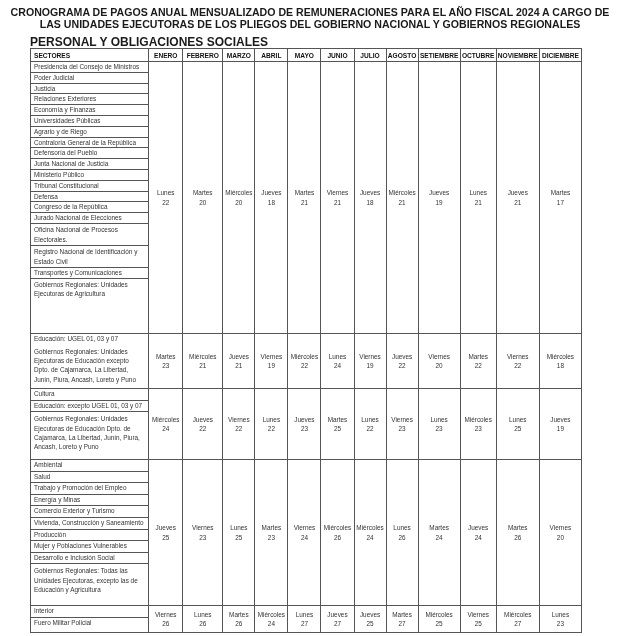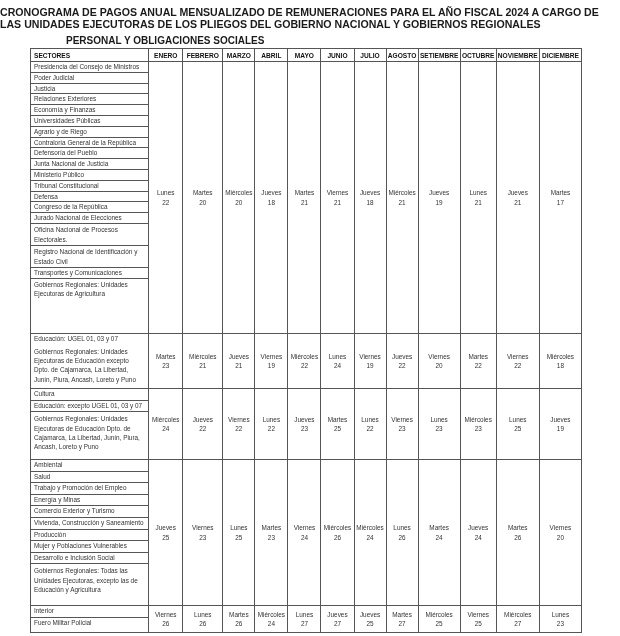--- a/index.html
+++ b/index.html
@@ -1,20 +1,20 @@
 <!DOCTYPE html>
 <html><head>
 <meta charset="utf-8">
 <style>
   html, body { margin: 0; padding: 0; background: #ffffff; }
   body { width: 620px; height: 636px; position: relative; overflow: hidden;
          font-family: "Liberation Sans", sans-serif; color: #222; }
-  .title { position: absolute; left: 0; top: 6px; width: 620px; 
+  .title { position: absolute; left: 0; top: 6px; width: 620px; text-align: center;
            font-weight: bold; font-size: 10.6px; line-height: 12px; color: #1a1a1a; }
-  .subtitle { position: absolute; left: 30px; top: 35px; font-weight: bold; font-size: 10px; color: #1a1a1a; margin-left: 36px; }
+  .subtitle { position: absolute; left: 30px; top: 35px; font-weight: bold; font-size: 12px; color: #1a1a1a; }
   table.sched { position: absolute; left: 30px; top: 48px; border-collapse: collapse;
                 table-layout: fixed; width: 552px; }
   table.sched td, table.sched th { border: 1px solid #555; padding: 0; font-size: 6.4px; color: #333; }
   table.sched th { font-weight: bold; height: 12px; text-align: center; font-size: 6.6px; color: #111; }
   table.sched th.sec { text-align: left; padding-left: 3px; }
   .secCell { padding: 0 !important; vertical-align: top; }
   .secItem { padding: 1px 3px; line-height: 8.6px; border-bottom: 1px solid #555; }
   .secItem:last-child { border-bottom: none; }
   .secItem.multi { line-height: 9.4px; padding-top: 2px; padding-bottom: 2px; }
   .day { text-align: center; vertical-align: middle; line-height: 9.5px; font-size: 6.6px; }

